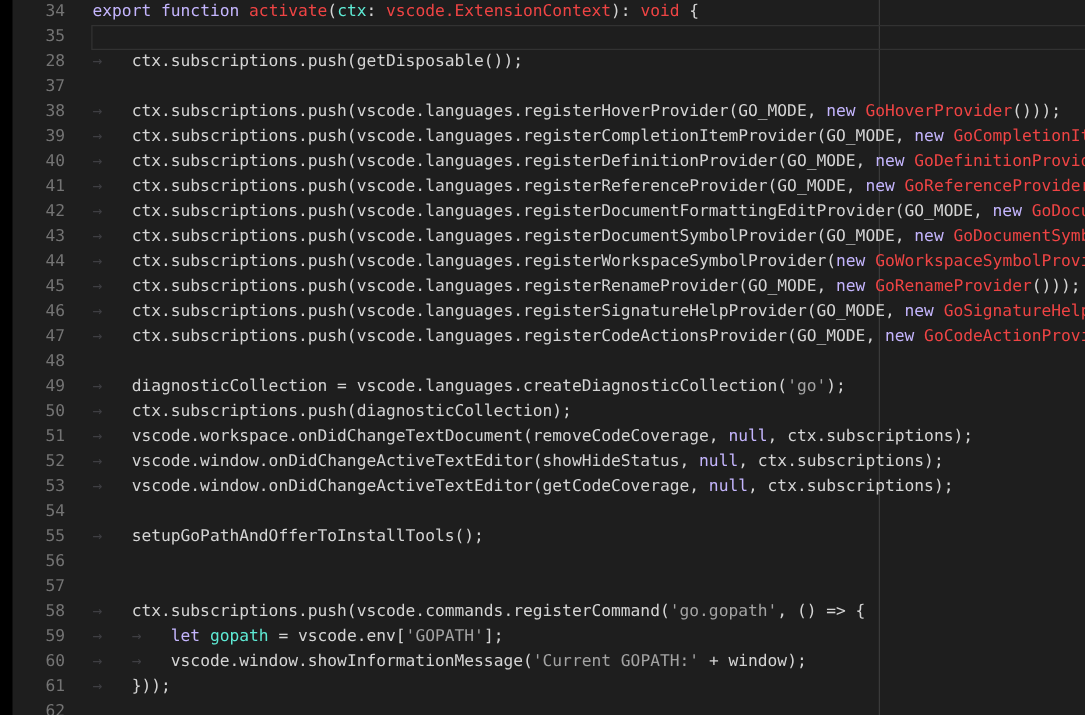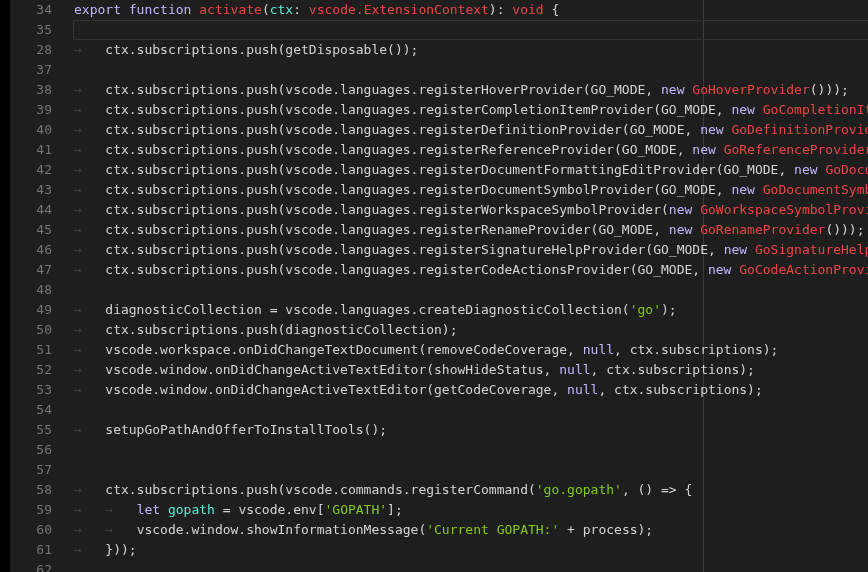--- a/index.html
+++ b/index.html
@@ -38,21 +38,21 @@
     color:#747474;
     user-select:none;
   }
   .code{
     position:absolute;left:64px;top:0;
     white-space:pre;
   }
   .tok-txt {color:#d4d4d4;}
   .tok-kw  {color:#c4b5fd;}
   .tok-type{color:#ef4444;}
-  .tok-str {color:#84cc16;}
+  .tok-str {color:#a3a3a3;}
   .tok-var {color:#5eead4;}
   .tok-tab {color:#3e3e42;}
 </style>
 </head>
 <body>
 
 <div id="editor">
   <div id="ruler"></div>
   <div id="lines">
       <div class="line">
@@ -154,21 +154,21 @@
       <div class="line">
         <span class="ln">58</span>
         <span class="code"><span class="tok-tab">→   </span><span class="tok-txt">ctx.subscriptions.push(vscode.commands.registerCommand(</span><span class="tok-str">'go.gopath'</span><span class="tok-txt">, () =&gt; {</span></span>
       </div>
       <div class="line">
         <span class="ln">59</span>
         <span class="code"><span class="tok-tab">→   </span><span class="tok-tab">→   </span><span class="tok-kw">let</span><span class="tok-txt"> </span><span class="tok-var">gopath</span><span class="tok-txt"> = vscode.env[</span><span class="tok-str">'GOPATH'</span><span class="tok-txt">];</span></span>
       </div>
       <div class="line">
         <span class="ln">60</span>
-        <span class="code"><span class="tok-tab">→   </span><span class="tok-tab">→   </span><span class="tok-txt">vscode.window.showInformationMessage(</span><span class="tok-str">'Current GOPATH:'</span><span class="tok-txt"> + process);</span></span>
+        <span class="code"><span class="tok-tab">→   </span><span class="tok-tab">→   </span><span class="tok-txt">vscode.window.showInformationMessage(</span><span class="tok-str">'Current GOPATH:'</span><span class="tok-txt"> + window);</span></span>
       </div>
       <div class="line">
         <span class="ln">61</span>
         <span class="code"><span class="tok-tab">→   </span><span class="tok-txt">}));</span></span>
       </div>
       <div class="line">
         <span class="ln">62</span>
         <span class="code"></span>
       </div>
     </div>

